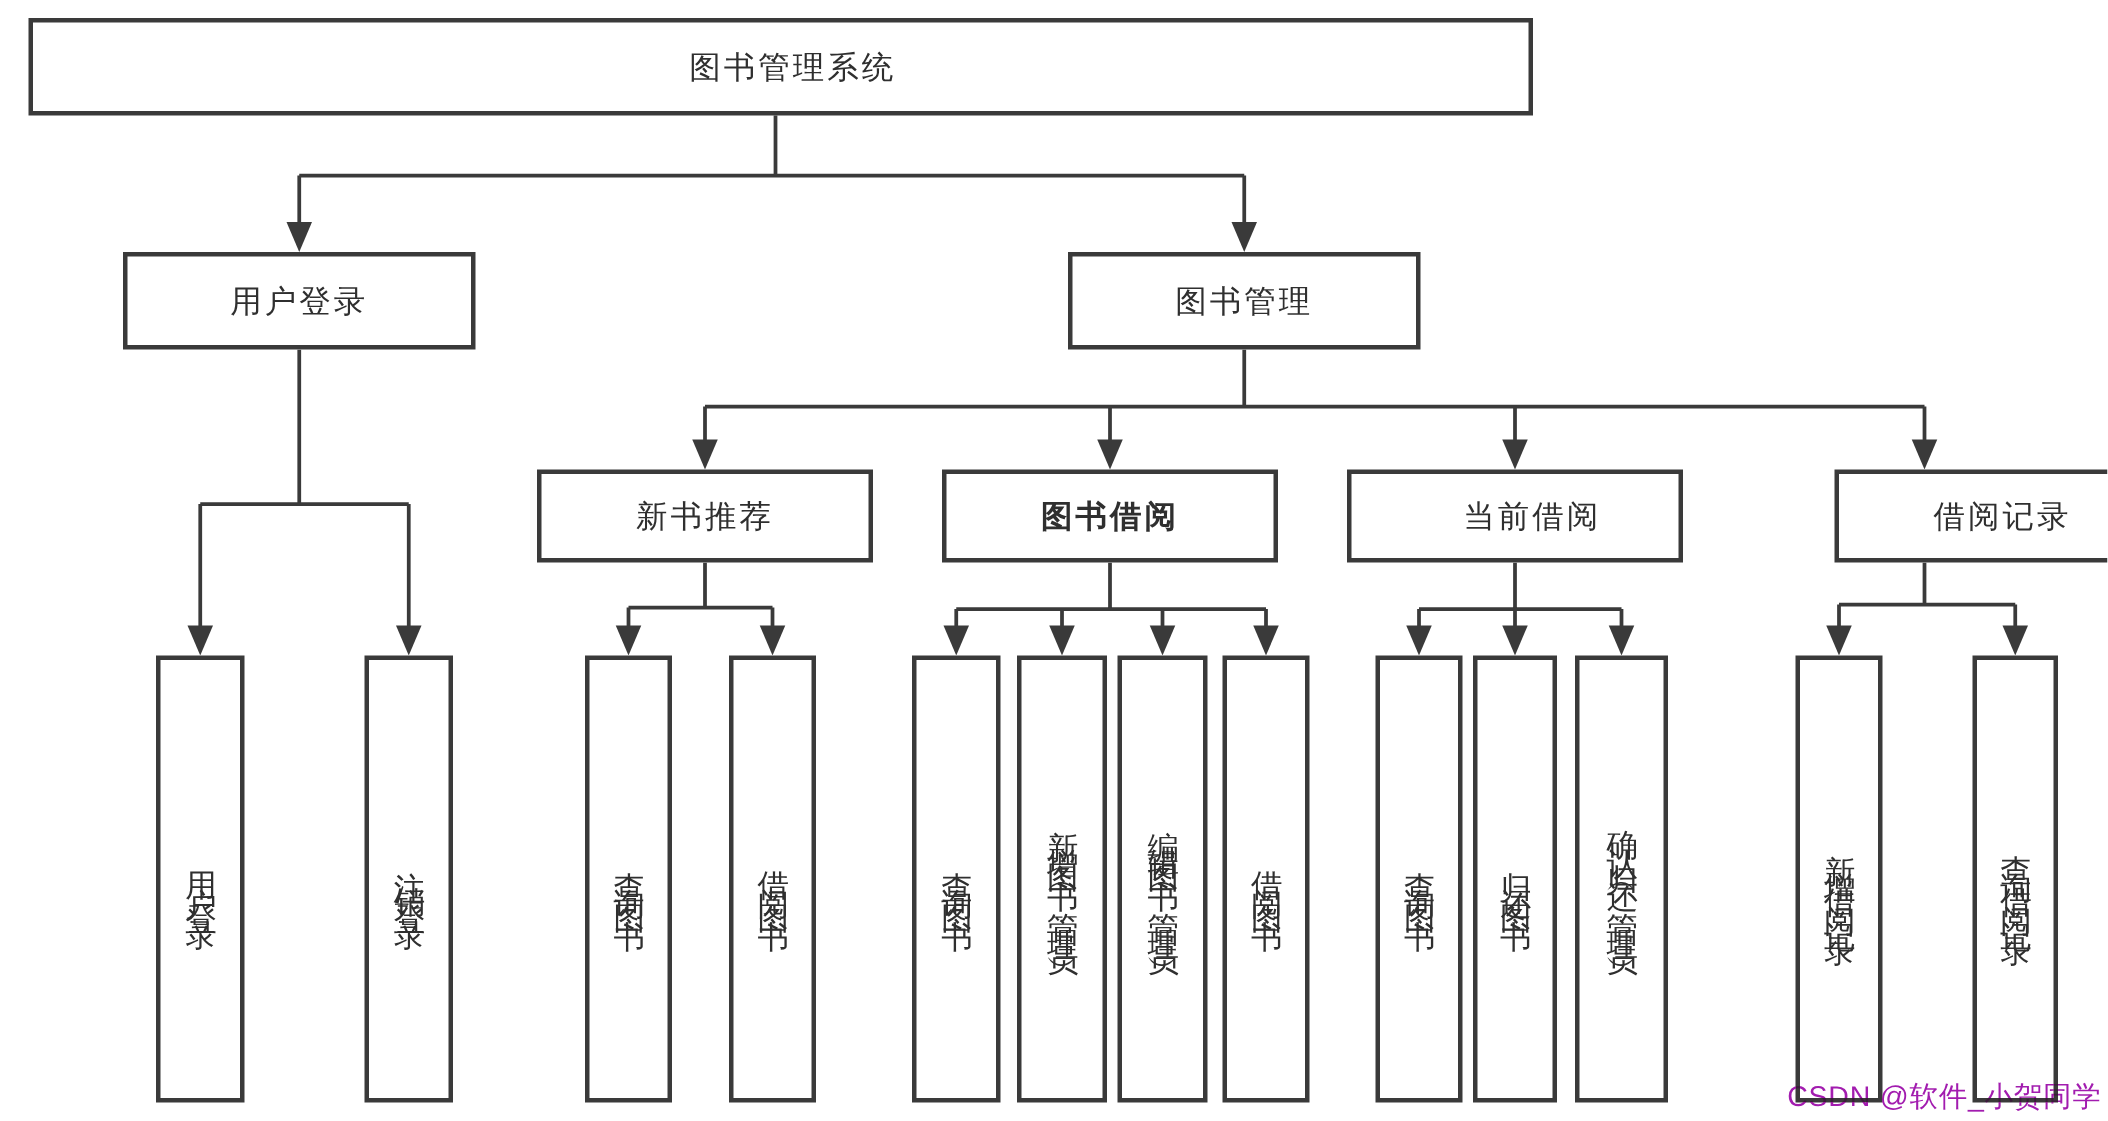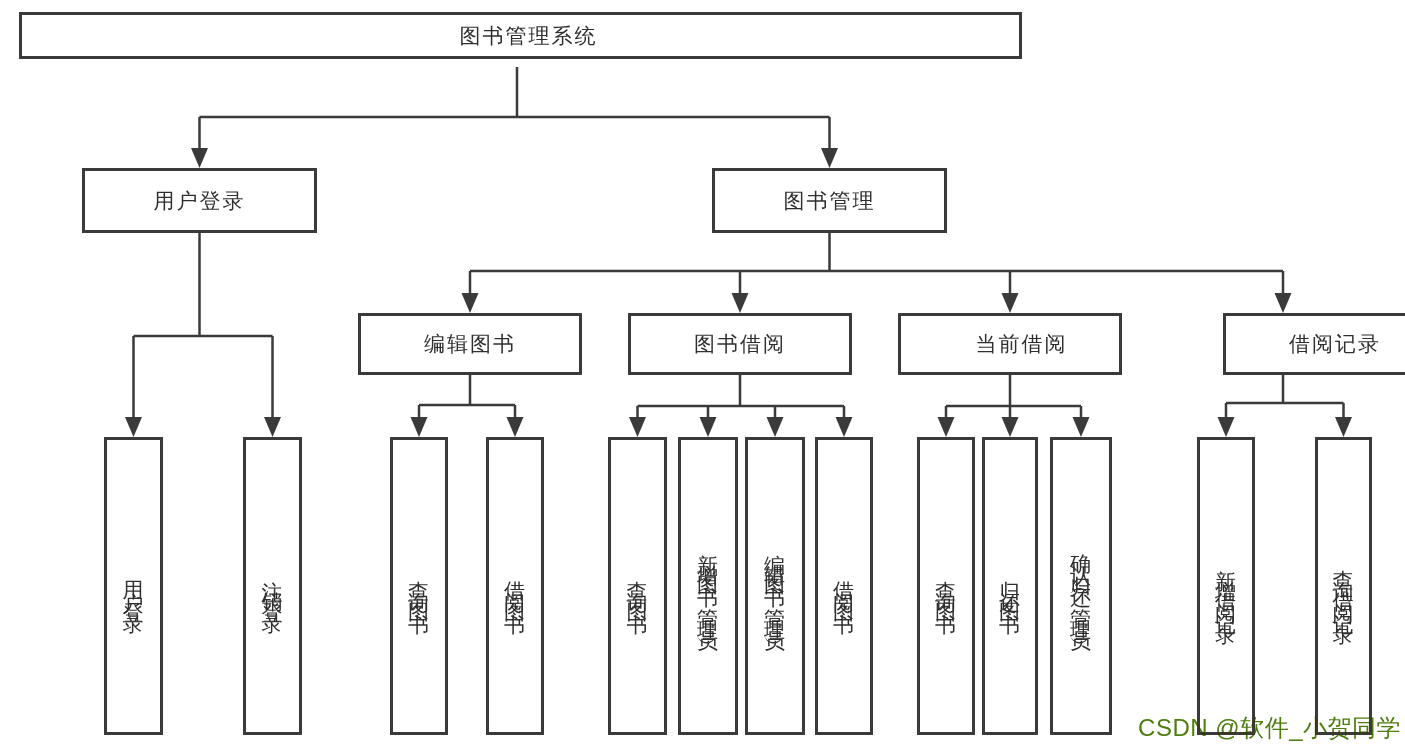--- a/index.html
+++ b/index.html
@@ -24,38 +24,38 @@
     display: flex;
     align-items: center;
     justify-content: center;
     color: #2f2f2f;
   }
   .node.h .lbl {
     font-size: 21px;
     letter-spacing: 2px;
     white-space: nowrap;
   }
-  .node.root-box { left: 19px; top: 12px; width: 1003px; height: 47px; padding-left: 16px; }
+  .node.root-box { left: 19px; top: 12px; width: 1003px; height: 65px; padding-left: 16px; }
   .node.lvl2 { top: 168px; width: 235px; height: 65px; }
   .node.lvl3 { top: 313px; width: 224px; height: 62px; }
   .node.leaf { top: 437px; height: 298px; }
   .node.leaf .lbl {
     writing-mode: vertical-rl;
     text-orientation: mixed;
     font-size: 21px;
     letter-spacing: 11px;
     line-height: 1;
     white-space: nowrap;
   }
   #watermark {
     position: absolute;
     right: 4px;
     bottom: 3px;
-    font-size: 24px;
-    color: #4d7c0f;
+    font-size: 19px;
+    color: #a21caf;
     letter-spacing: 0.5px;
     mix-blend-mode: darken;
     z-index: 10;
     white-space: nowrap;
   }
 </style>
 </head>
 <body>
 
 <div id="canvas">
@@ -105,23 +105,23 @@
   </div>
 
   <div class="node h lvl2" style="left:82px;">
     <span class="lbl">用户登录</span>
   </div>
   <div class="node h lvl2" style="left:712px;align-items:center;">
     <span class="lbl">图书管理</span>
   </div>
 
   <div class="node h lvl3" style="left:358px;">
-    <span class="lbl">编辑图书</span>
+    <span class="lbl">新书推荐</span>
   </div>
-  <div class="node h lvl3" style="left:628px;">
+  <div class="node h lvl3" style="left:628px;font-weight:bold;">
     <span class="lbl">图书借阅</span>
   </div>
   <div class="node h lvl3" style="left:898px;padding-left:23px;">
     <span class="lbl">当前借阅</span>
   </div>
   <div class="node h lvl3" style="left:1223px;">
     <span class="lbl">借阅记录</span>
   </div>
 
   <div class="node leaf" style="left:104px;width:59px;">

